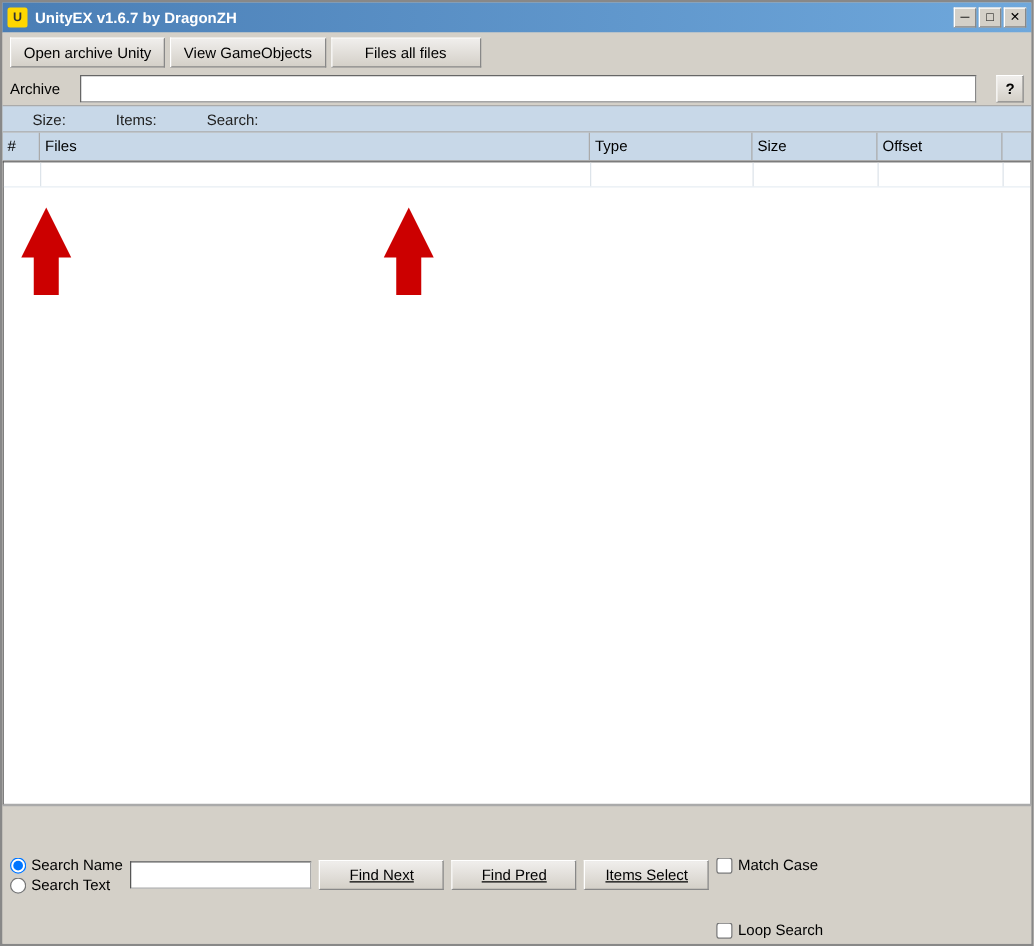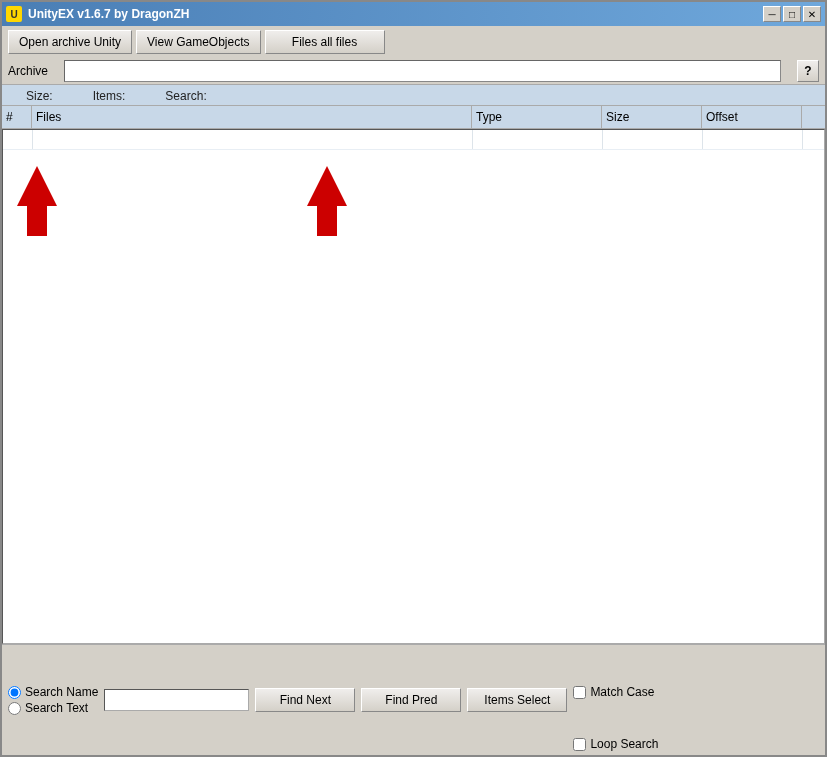--- a/index.html
+++ b/index.html
@@ -255,20 +255,21 @@
     .bottom-btn {
       background: linear-gradient(to bottom, #f0eeec, #d4d0c8);
       border: 1px solid #888;
       border-top-color: #fff;
       border-left-color: #fff;
       padding: 3px 10px;
       cursor: pointer;
       font-size: 12px;
       height: 24px;
       min-width: 100px;
+      text-decoration: underline;
     }
 
     .checkboxes {
       display: flex;
       flex-direction: column;
       gap: 2px;
     }
 
     .checkbox-item {
       display: flex;

